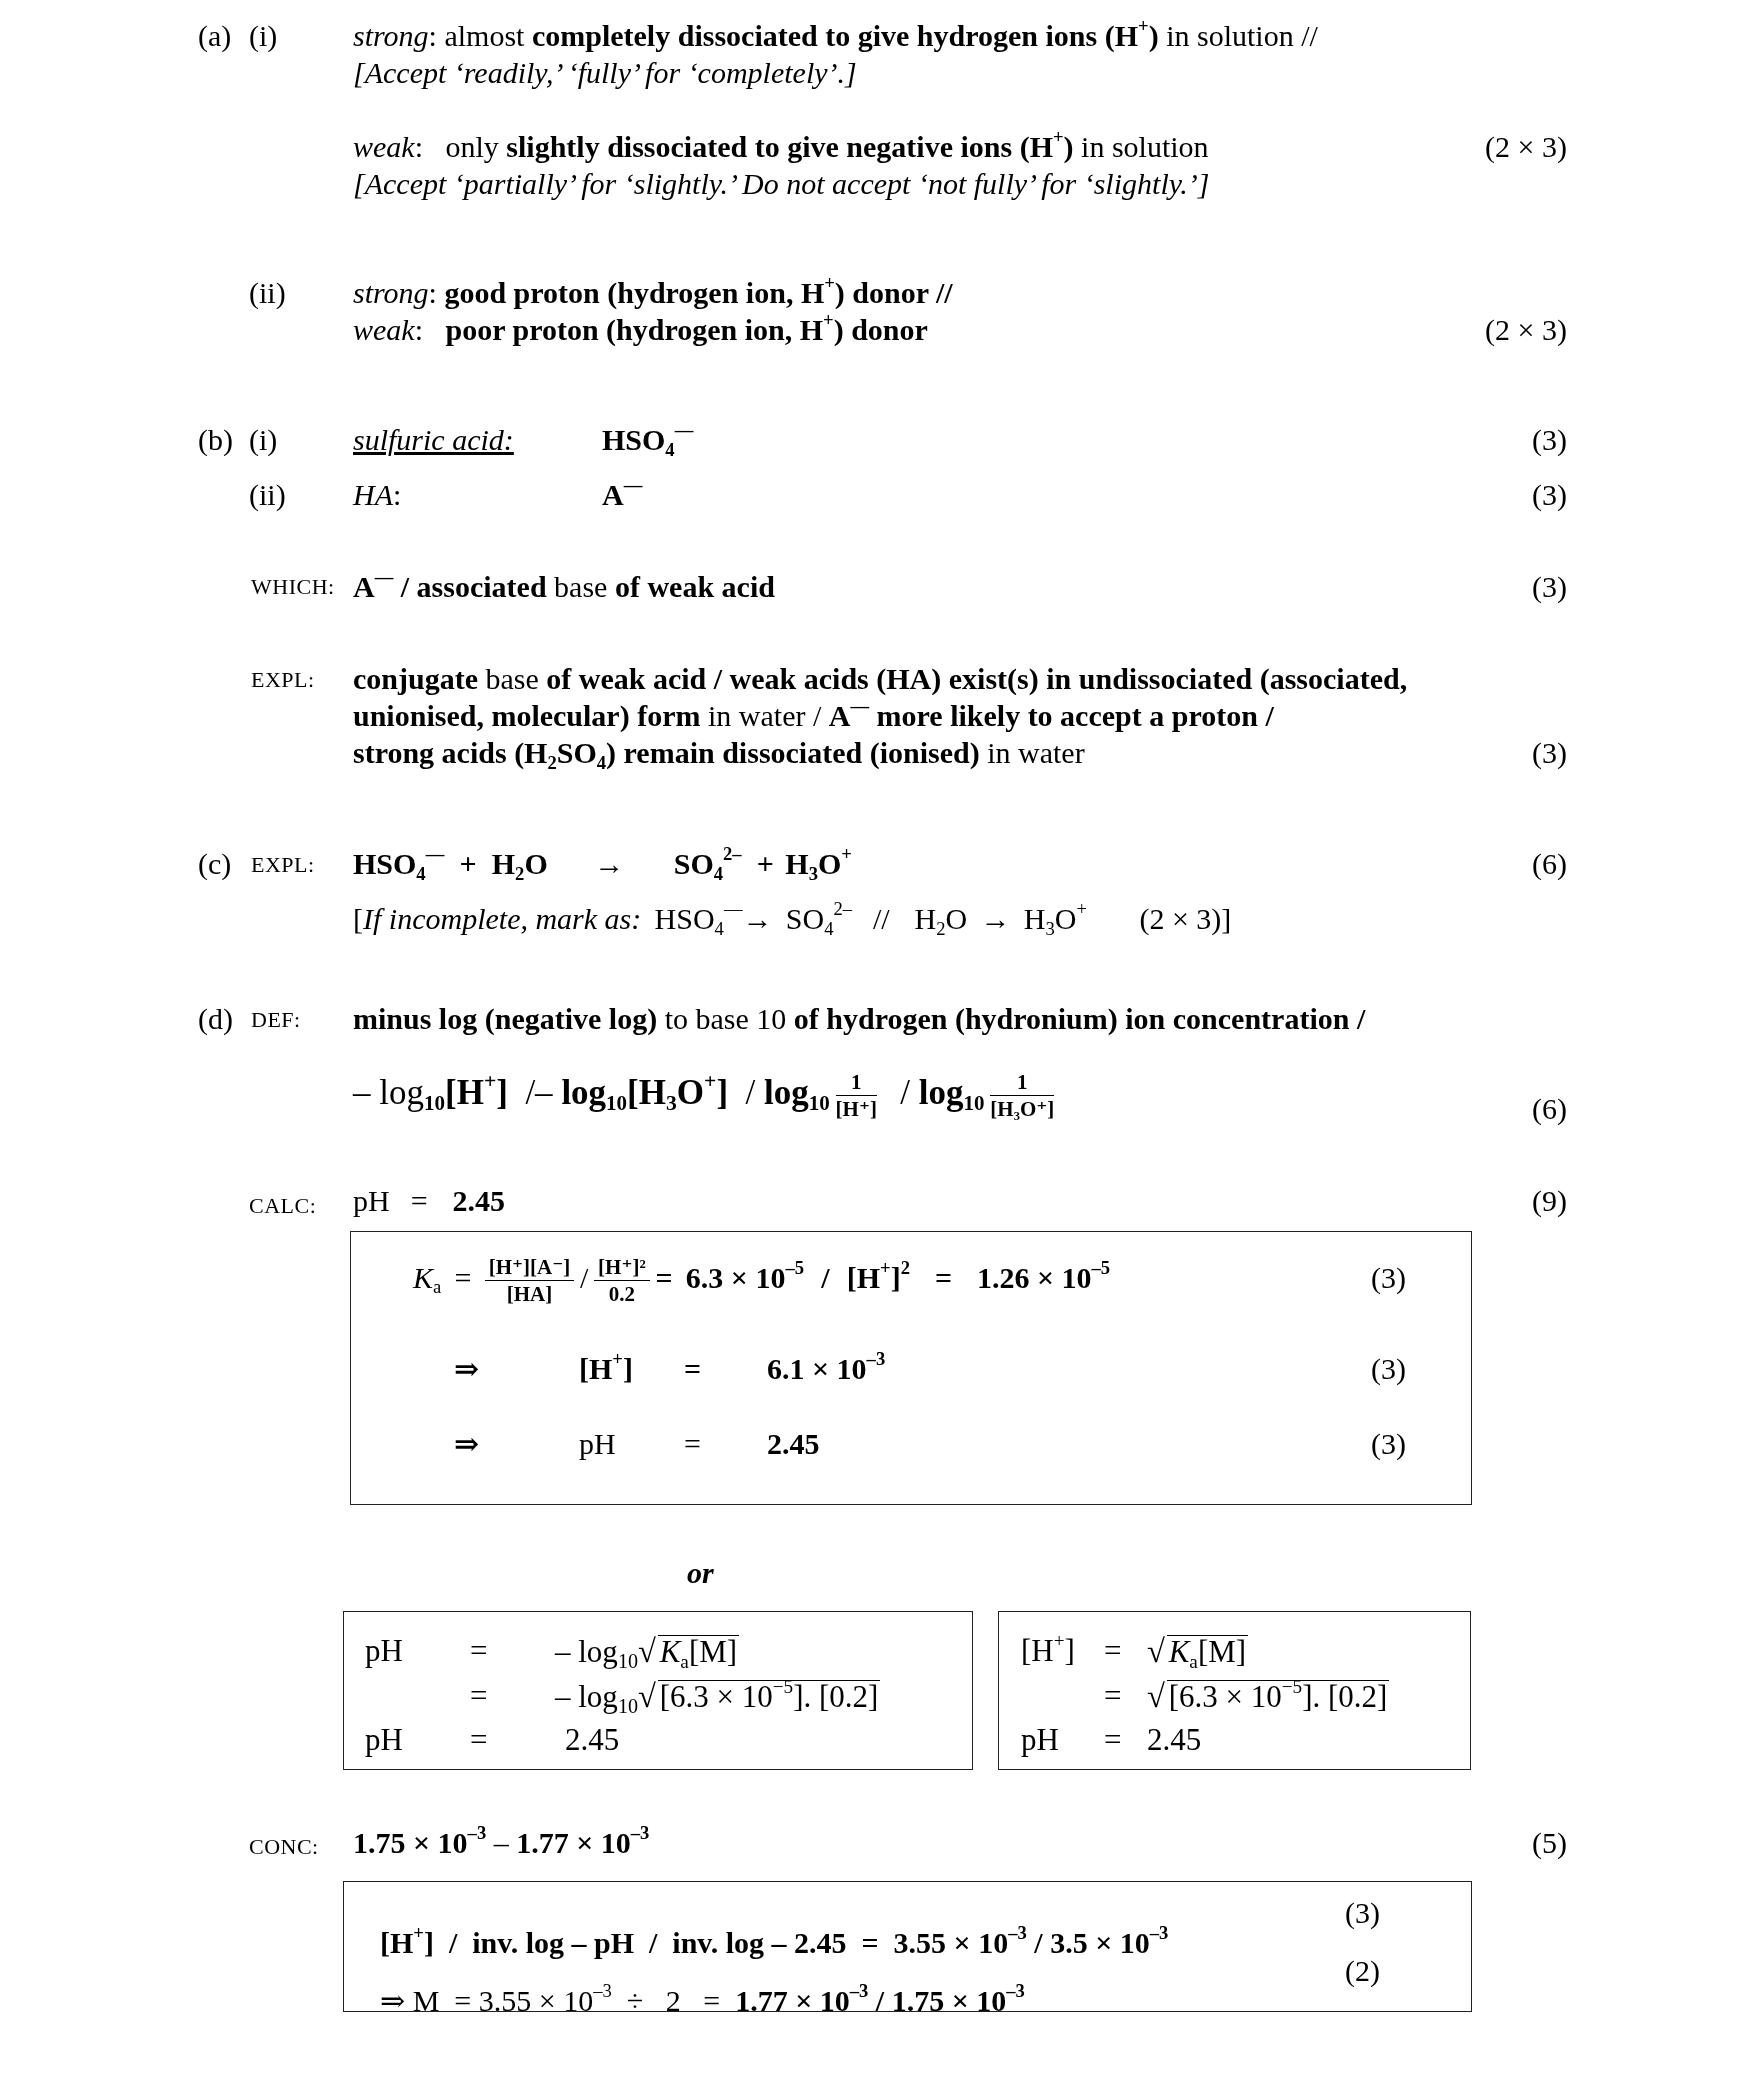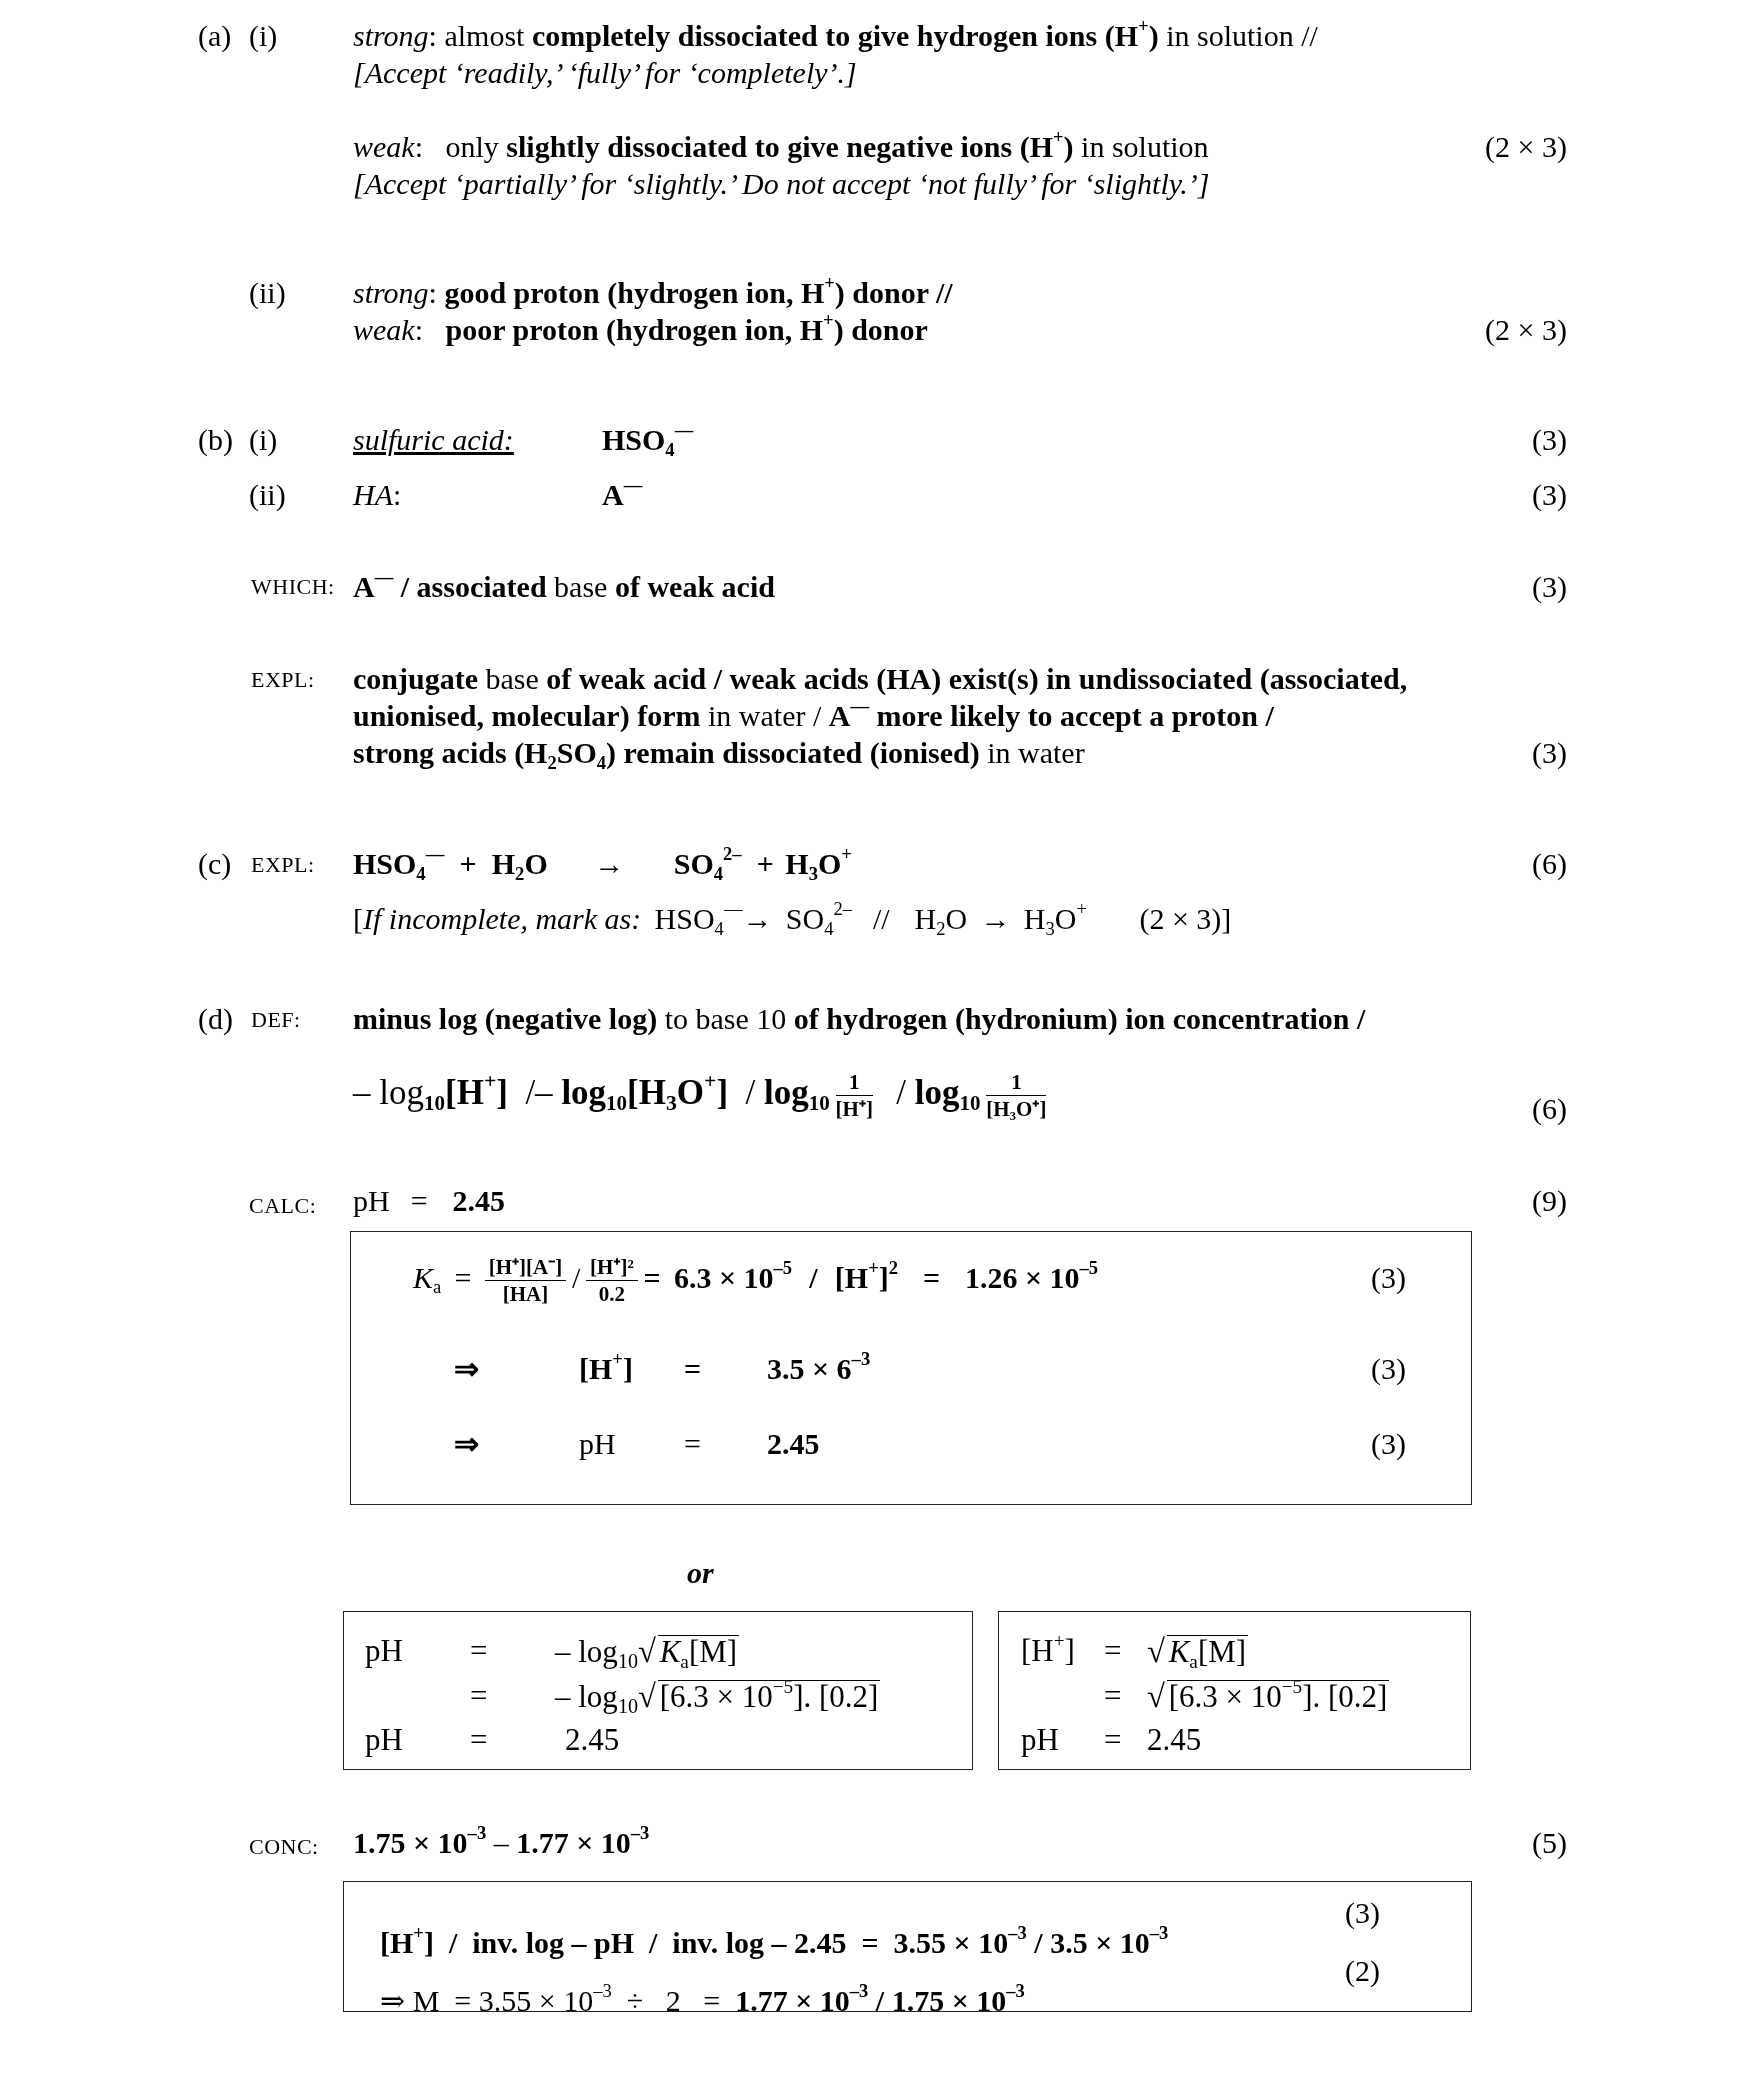--- a/index.html
+++ b/index.html
@@ -2,21 +2,21 @@
 <html><head>
 <meta charset="utf-8">
 <style>
   html, body { margin: 0; padding: 0; background: #ffffff; }
   body {
     width: 1755px; height: 2083px; position: relative; overflow: hidden;
     font-family: "Liberation Serif", "DejaVu Serif", serif;
     color: #000000; font-size: 30px;
   }
   .abs { position: absolute; white-space: nowrap; line-height: 1; }
-  .b { font-weight: bold; font-family: Liberation Serif, serif; }
+  .b { font-weight: bold; }
   .i { font-style: italic; }
   .sc { font-size: 22px; letter-spacing: 0.5px; }
   .mark { position: absolute; right: 188px; white-space: nowrap; line-height: 1; }
   sup, sub { font-size: 0.62em; line-height: 0; }
   sup { vertical-align: 0.75em; }
   sub { vertical-align: -0.3em; }
   .box { position: absolute; border: 1.9px solid #222; box-sizing: border-box; }
   .frac { display: inline-block; vertical-align: middle; text-align: center; font-size: 21px; margin: 0 5.8px; }
   .frac .num { display: block; border-bottom: 1.9px solid #000; padding: 0 3.9px 1.9px; }
   .frac .den { display: block; padding-top: 2.9px; }
@@ -139,21 +139,21 @@
   <span class="b" style="margin-left:9.7px">/</span>
   <span class="b" style="margin-left:9.7px">[H</span><sup class="b">+</sup><span class="b">]</span><sup class="b">2</sup>
   <span class="b" style="margin-left:17.4px">=</span>
   <span class="b" style="margin-left:17.4px">1.26 × 10</span><sup class="b">–5</sup>
 </div>
 <div class="abs" style="left:1371px;top:1263px;">(3)</div>
 
 <div class="abs b" style="left:454px;top:1354px;">⇒</div>
 <div class="abs b" style="left:579px;top:1354px;"><span>[H</span><sup>+</sup><span>]</span></div>
 <div class="abs b" style="left:684px;top:1354px;">=</div>
-<div class="abs b" style="left:767px;top:1354px;"><span>3.5 × 6</span><sup>–3</sup></div>
+<div class="abs b" style="left:767px;top:1354px;"><span>6.1 × 10</span><sup>–3</sup></div>
 <div class="abs" style="left:1371px;top:1354px;">(3)</div>
 
 <div class="abs b" style="left:454px;top:1429px;">⇒</div>
 <div class="abs" style="left:579px;top:1429px;">pH</div>
 <div class="abs" style="left:684px;top:1429px;">=</div>
 <div class="abs b" style="left:767px;top:1429px;">2.45</div>
 <div class="abs" style="left:1371px;top:1429px;">(3)</div>
 
 <div class="abs b i" style="left:687px;top:1558px;">or</div>
 

